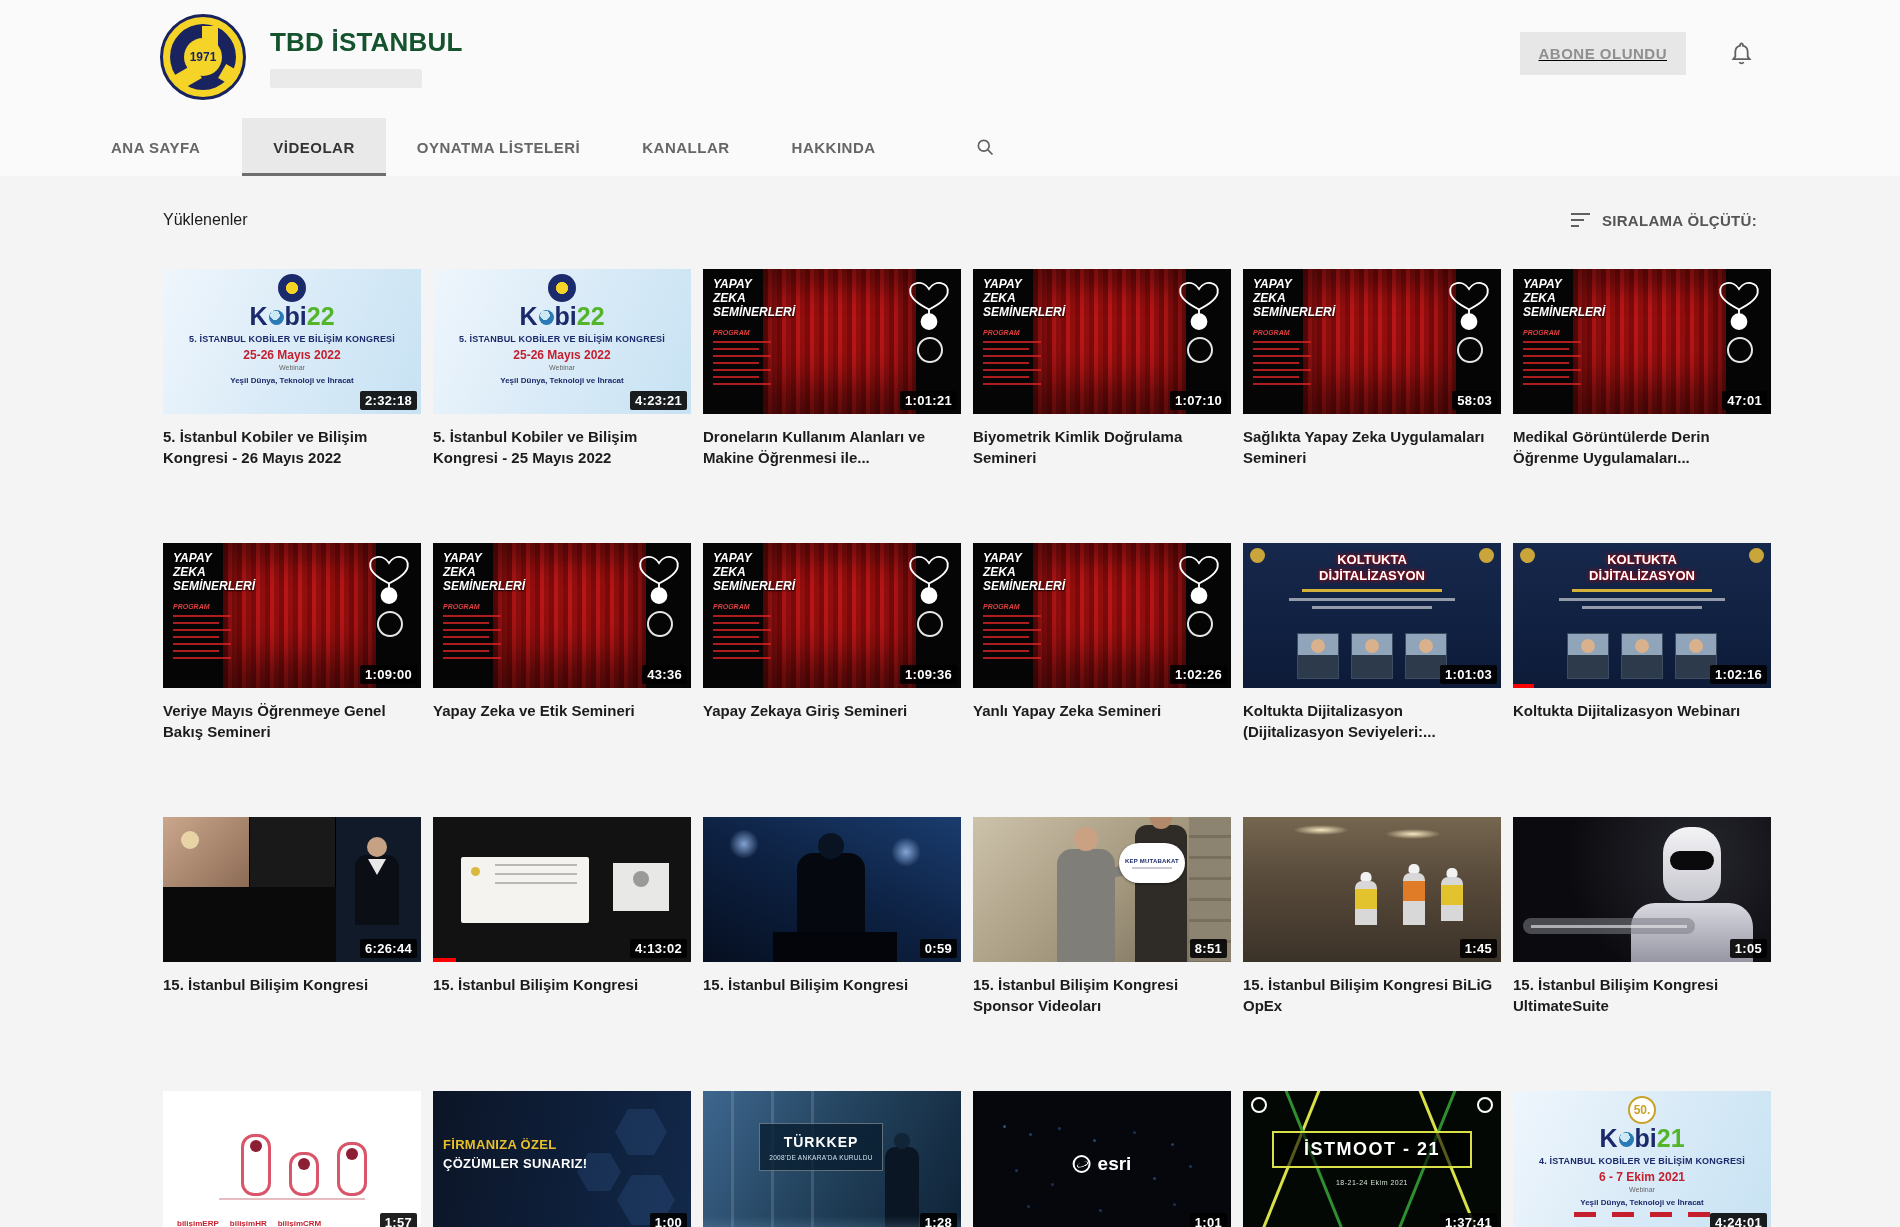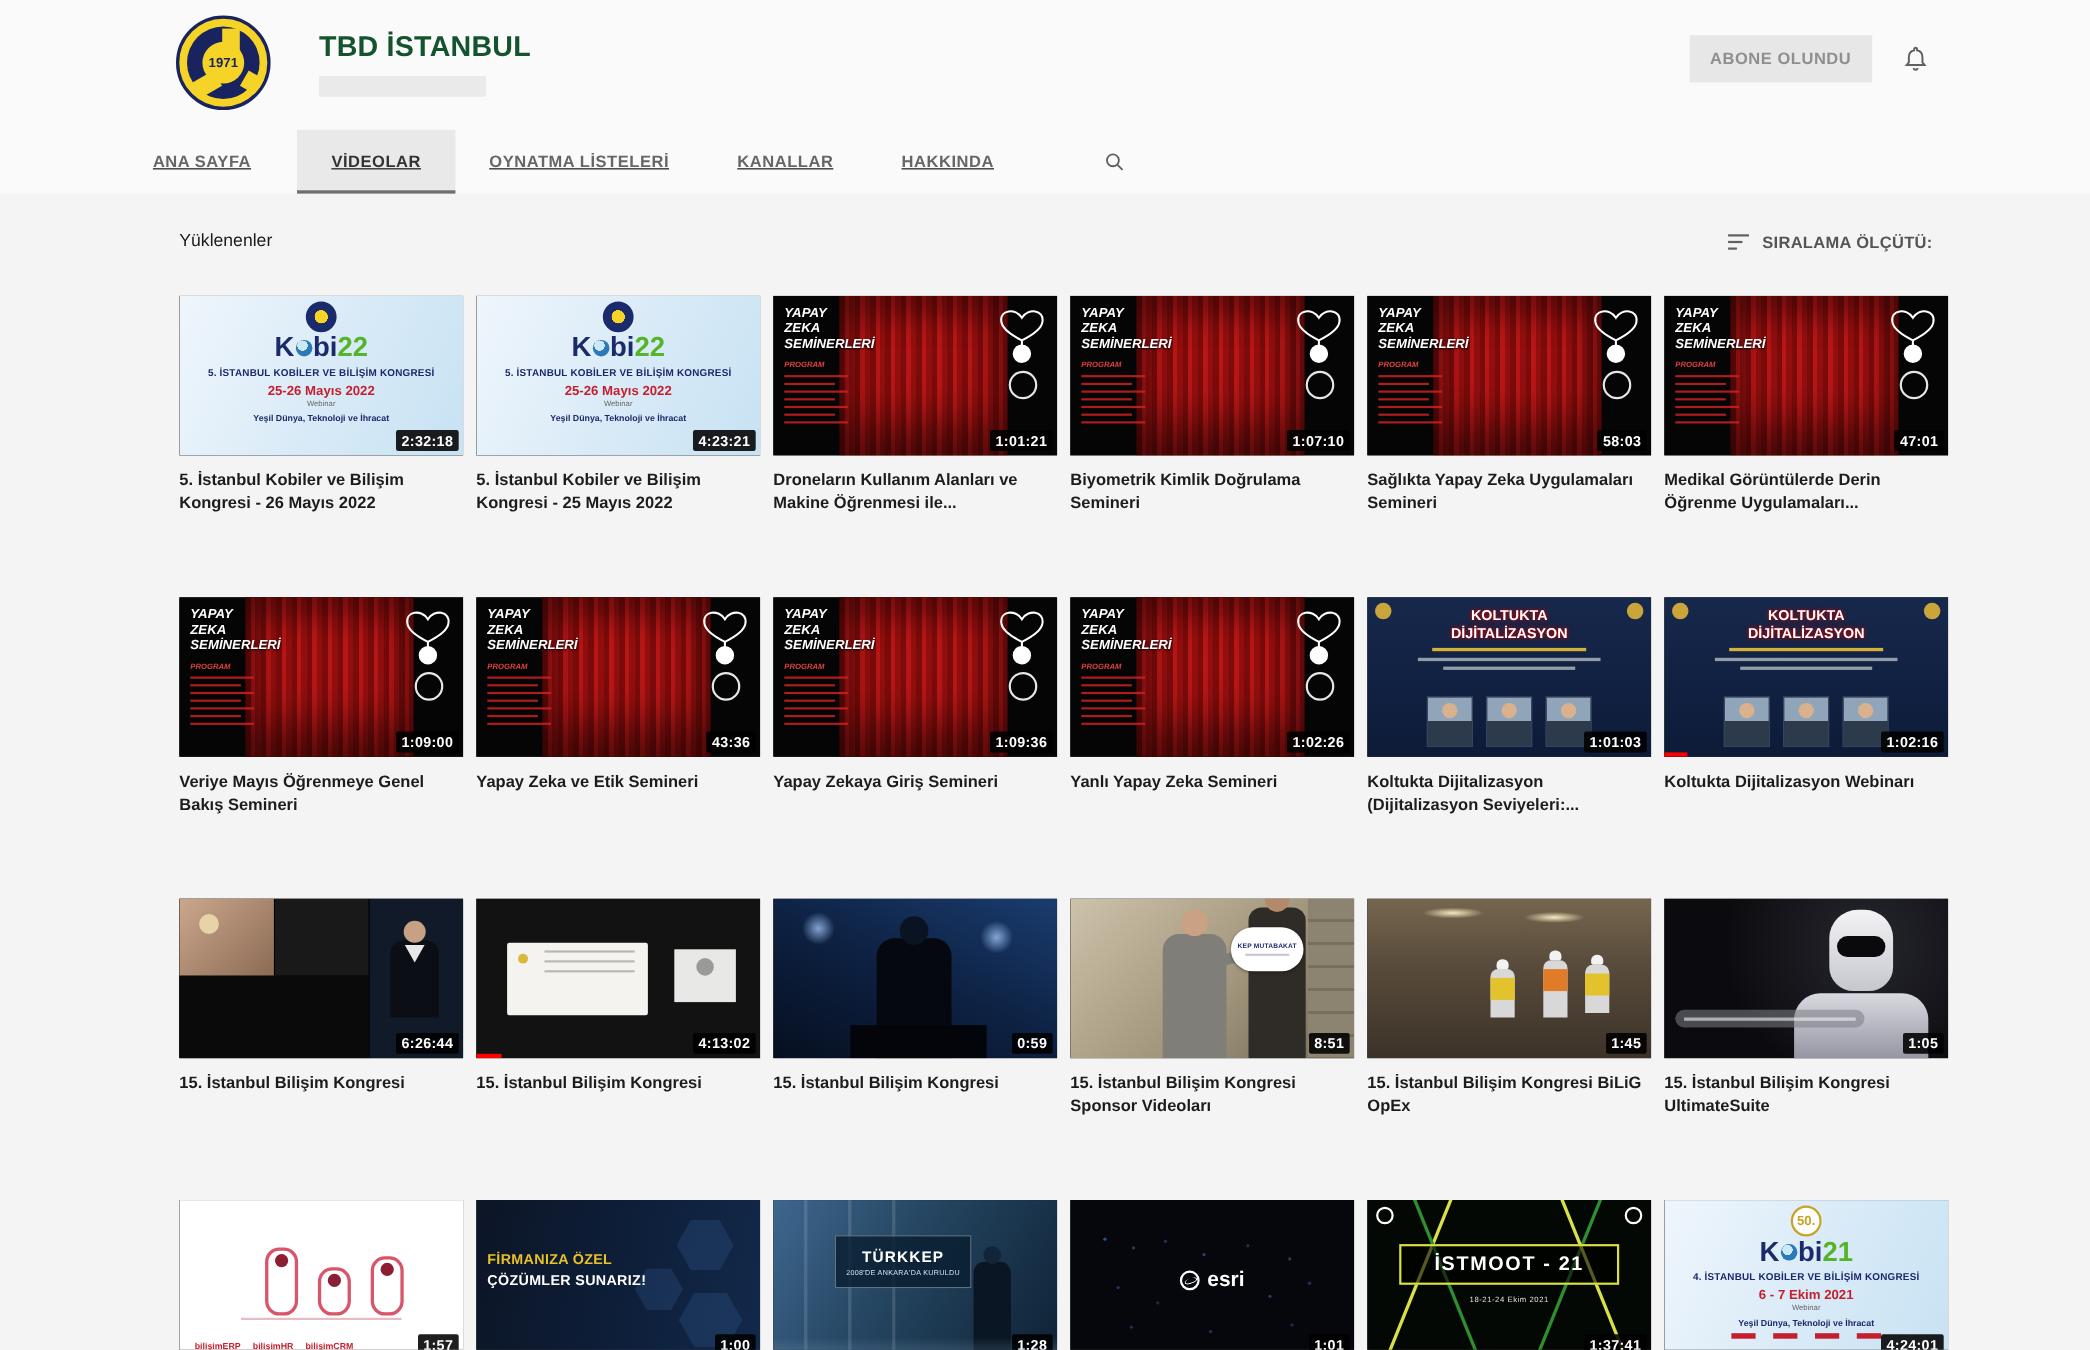--- a/index.html
+++ b/index.html
@@ -5,33 +5,33 @@
   html,body{margin:0;padding:0;}
   body{
     width:1900px;height:1227px;overflow:hidden;position:relative;
     background:#f4f4f4;
     font-family:"Liberation Sans","DejaVu Sans",sans-serif;
     -webkit-font-smoothing:antialiased;
   }
   
   .header{background:#fafafa;padding-top:14px;}
   .header-inner{margin:0 145px 0 160px;display:flex;justify-content:space-between;align-items:flex-start;height:104px;}
-  .channel-info{display:flex;align-items:center;gap:44px;}
+  .channel-info{display:flex;align-items:center;gap:24px;}
   .avatar{width:86px;height:86px;border-radius:50%;background:#f5d427;position:relative;overflow:hidden;border:3px solid #18235f;box-sizing:border-box;flex:none;}
   .avatar-ring{position:absolute;inset:7px;border-radius:50%;background:#18235f;}
   .avatar-spoke{position:absolute;width:16px;height:24px;background:#f5d427;left:32px;top:2px;transform-origin:50% 38px;}
   .avatar-core{position:absolute;left:50%;top:50%;transform:translate(-50%,-50%);width:38px;height:38px;border-radius:50%;background:#f5d427;display:flex;align-items:center;justify-content:center;font-size:12px;font-weight:bold;color:#18235f;}
   .channel-meta{display:flex;flex-direction:column;}
   .channel-name{font-size:26px;color:#14532d;font-weight:700;letter-spacing:.2px;}
   .sub-redact{width:152px;height:19px;background:#eaeaea;margin-top:11px;border-radius:2px;}
-  .header-right{display:flex;align-items:center;gap:26px;margin-top:18px;}
+  .header-right{display:flex;align-items:center;gap:42px;margin-top:18px;text-decoration:underline;}
   .subscribe-btn{background:#e7e7e7;color:#8f8f8f;border:none;font-weight:bold;font-size:15px;letter-spacing:.5px;padding:13px 19px;font-family:inherit;cursor:pointer;}
   .bell{width:27px;height:27px;color:#606060;}
   
-  .tabs{background:#fafafa;display:flex;align-items:stretch;height:58px;padding-left:108px;text-decoration:underline;}
+  .tabs{background:#fafafa;display:flex;align-items:stretch;height:58px;padding-left:80px;}
   .tab{display:flex;align-items:center;padding:0 31px;font-size:15px;font-weight:bold;color:#666;letter-spacing:.5px;position:relative;cursor:pointer;}
   .tab.active{background:#e9e9e9;color:#333;margin-left:11px;}
   .tab.active::after{content:"";position:absolute;left:0;right:0;bottom:0;height:3px;background:#6e6e6e;}
   .search-tab{display:flex;align-items:center;padding:0 26px;margin-left:42px;cursor:pointer;}
   .search-tab svg{width:20px;height:20px;color:#606060;}
   
   .content{background:#f4f4f4;padding-top:34px;}
   .content-head{margin:0 143px 0 163px;display:flex;justify-content:space-between;align-items:center;height:20px;gap:44px;}
   .section-title{font-size:16px;color:#1a1a1a;font-weight:400;}
   .sort{display:flex;align-items:center;gap:12px;color:#555;font-weight:bold;font-size:15px;letter-spacing:.3px;cursor:pointer;}

